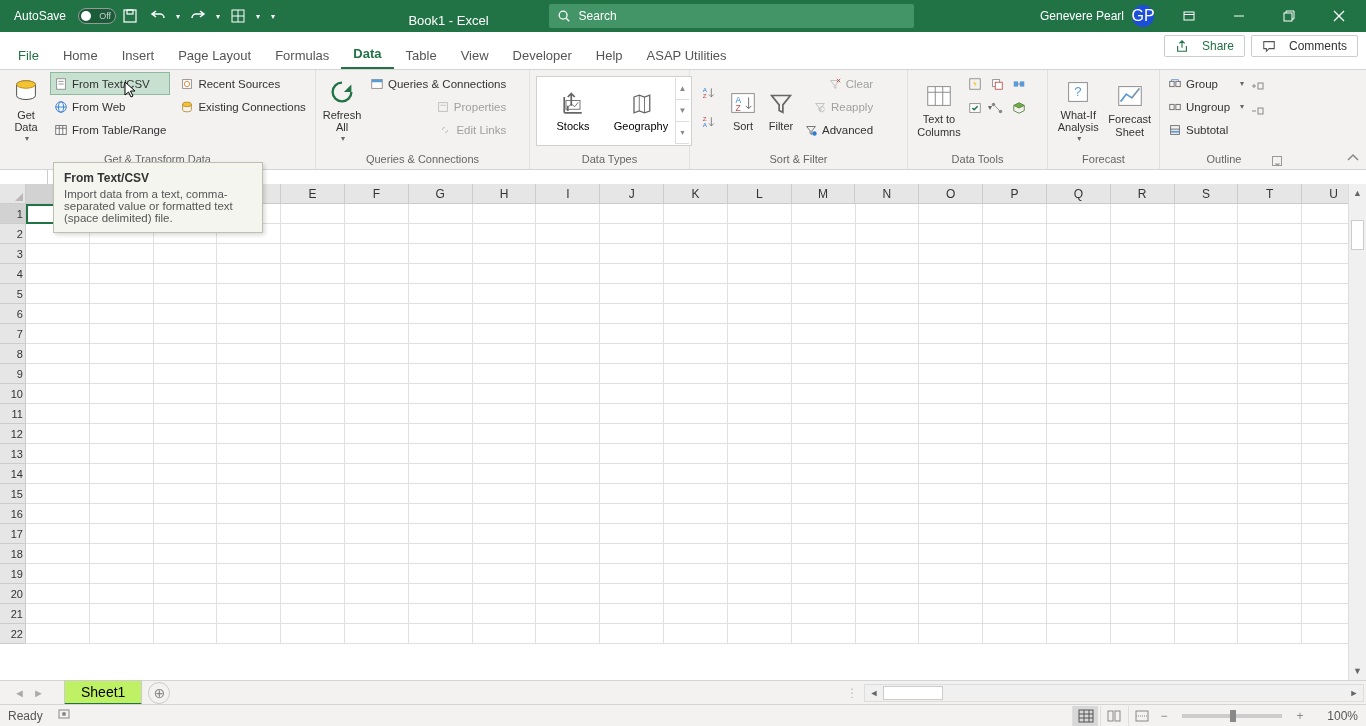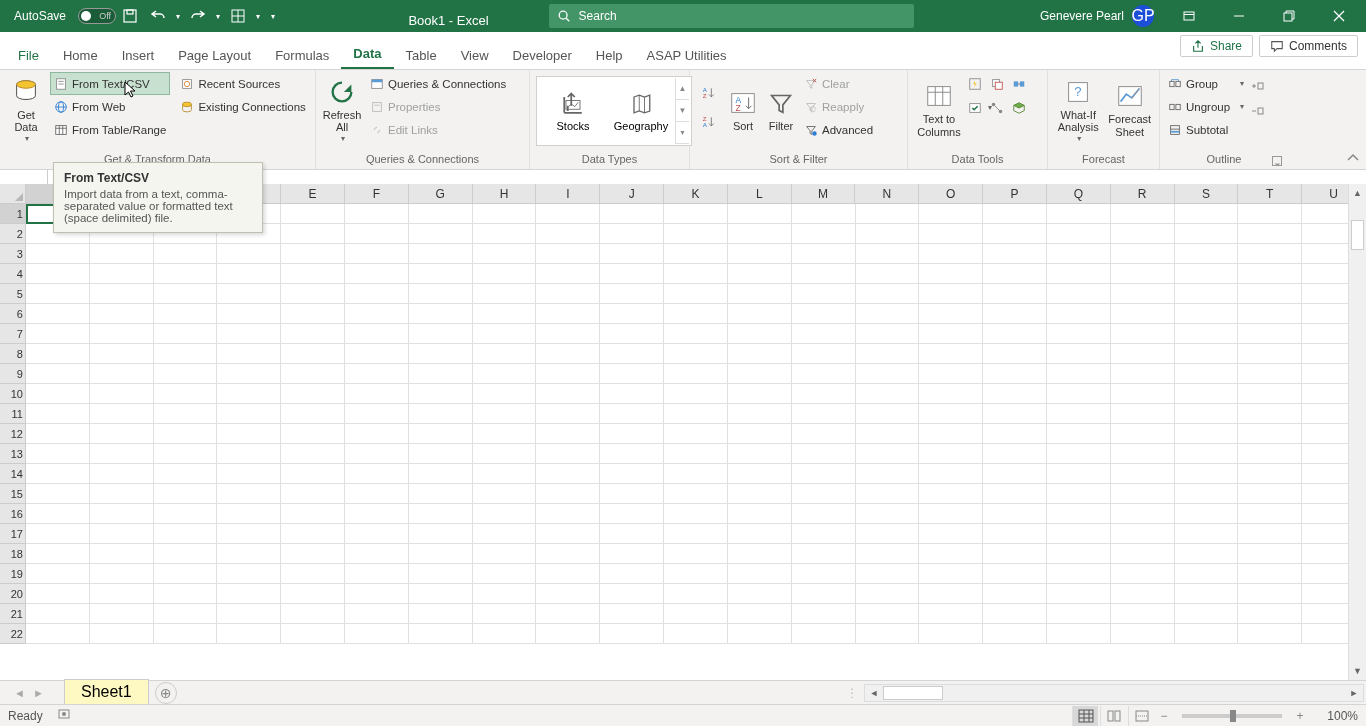--- a/index.html
+++ b/index.html
@@ -17,33 +17,33 @@
 .title-right { display: flex; align-items: center; gap: 4px; padding-right: 4px; }
 .user-name { font-size: 12px; margin-right: 4px; }
 .user-avatar { width: 22px; height: 22px; border-radius: 50%; background: #1d4ed8; display: flex; align-items: center; justify-content: center; font-size: 16px; color: #fff; margin-right: 8px; }
 .win-btn { width: 46px; height: 32px; display: flex; align-items: center; justify-content: center; color: #fff; }
 .win-btn svg { width: 12px; height: 12px; }
 .tabbar { height: 38px; background: #fff; display: flex; align-items: flex-end; border-bottom: 1px solid #d4d4d4; padding-left: 6px; position: relative; }
 .tab { padding: 6px 12px; font-size: 13px; color: #555; cursor: pointer; }
 .tab.file { color: #217346; font-weight: 400; }
 .tab.active { color: #217346; font-weight: 600; border-bottom: 2px solid #217346; }
 .tabbar-right { position: absolute; right: 8px; top: 3px; display: flex; gap: 6px; }
-.share-btn, .comments-btn { border: 1px solid #ccc; background: #fff; padding: 3px 10px; font-size: 12px; display: flex; align-items: center; gap: 5px; color: #333; border-radius: 2px; }
+.share-btn, .comments-btn { border: 1px solid #ccc; background: #fff; padding: 3px 10px; font-size: 12px; display: flex; align-items: center; gap: 13px; color: #333; border-radius: 2px; }
 .share-btn { color: #217346; }
 .ribbon { height: 100px; background: #f3f2f1; border-bottom: 1px solid #d4d4d4; display: flex; position: relative; }
 .ribbon-group { border-right: 1px solid #e0e0e0; display: flex; flex-direction: column; padding: 2px 4px 0 4px; height: 100%; }
 .ribbon-group-body { flex: 1; display: flex; align-items: flex-start; }
 .ribbon-group-label { font-size: 11px; color: #666; text-align: center; padding: 2px 0; height: 18px; position: relative; }
 .rg-dialog { position: absolute; right: 2px; bottom: 3px; width: 10px; height: 10px; border: 1px solid #999; }
 .rg-dialog::after { content: ""; position: absolute; right: 1px; bottom: 1px; width: 0; height: 0; border-left: 4px solid transparent; border-top: 4px solid transparent; border-right: 4px solid #999; transform: rotate(45deg); }
 .big-btn { display: flex; flex-direction: column; align-items: center; justify-content: center; width: 44px; height: 76px; font-size: 11px; color: #333; text-align: center; line-height: 1.15; }
 .big-btn svg { width: 30px; height: 30px; margin-bottom: 2px; }
 .small-btn { display: flex; align-items: center; gap: 4px; font-size: 11.5px; color: #333; padding: 2px 4px; height: 23px; white-space: nowrap; }
 .small-btn svg { width: 14px; height: 14px; flex-shrink: 0; }
-.small-btn.disabled { color: #a0a0a0; }
+.small-btn.disabled { color: #a0a0a0; justify-content: flex-end; }
 .small-btn.hover { background: #c8e0d0; border: 1px solid #8fb99f; padding: 1px 3px; }
 .col-stack { display: flex; flex-direction: column; gap: 0px; }
 .dropdown-arrow { font-size: 8px; color: #666; margin-left: 2px; }
 .collapse-ribbon { position: absolute; right: 6px; bottom: 4px; width: 14px; height: 14px; }
 .namebox-bar { height: 39px; display: flex; border-bottom: 1px solid #d4d4d4; background: #fff; }
 .namebox { width: 48px; border-right: 1px solid #ccc; display: flex; align-items: center; padding: 0 6px; font-size: 12px; position: relative; }
 .namebox .dd { position: absolute; right: 3px; font-size: 8px; color: #888; }
 .fx-area { flex: 1; display: flex; align-items: center; border-left: 0; position: relative; }
 .fx-btn { width: 24px; text-align: center; color: #888; font-size: 12px; }
 .formula-input { flex: 1; padding: 0 4px; font-size: 12px; }
@@ -59,21 +59,21 @@
 .row-h { width: 26px; background: #e6e6e6; border-right: 1px solid #ccc; border-bottom: 1px solid #ccc; text-align: center; font-size: 11px; color: #333; display: flex; align-items: center; justify-content: center; padding-right: 2px; justify-content: flex-end; }
 .row-h.sel { background: #d2d2d2; }
 .cell { width: 64px; border-right: 1px solid #e0e0e0; border-bottom: 1px solid #e0e0e0; }
 .cell.active { border: 2px solid #217346; position: relative; }
 .cell.active::after { content: ""; position: absolute; right: -3px; bottom: -3px; width: 6px; height: 6px; background: #217346; }
 .vscroll { position: absolute; top: 184px; right: 0; width: 18px; bottom: 46px; background: #f0f0f0; border-left: 1px solid #ddd; }
 .vscroll .up, .vscroll .dn { height: 18px; text-align: center; font-size: 9px; color: #666; display: flex; align-items: center; justify-content: center; }
 .vscroll .thumb { position: absolute; top: 36px; left: 2px; right: 2px; height: 30px; background: #fff; border: 1px solid #ccc; }
 .sheet-tabs { position: absolute; bottom: 22px; left: 0; right: 0; height: 24px; background: #f3f2f1; border-top: 1px solid #d4d4d4; display: flex; align-items: center; }
 .sheet-nav { width: 58px; display: flex; align-items: center; justify-content: center; gap: 8px; color: #aaa; font-size: 11px; }
-.sheet-tab { padding: 3px 16px; font-size: 16px; background: #fef9c3; border-top: 1px solid #ccc; border-left: 1px solid #ccc; border-right: 1px solid #ccc; border-bottom: 2px solid #217346; margin-left: 6px; }
+.sheet-tab { padding: 3px 16px; font-size: 14px; background: #bef264; border-top: 1px solid #ccc; border-left: 1px solid #ccc; border-right: 1px solid #ccc; border-bottom: 2px solid #217346; margin-left: 6px; }
 .sheet-new { width: 22px; height: 22px; border-radius: 50%; display: flex; align-items: center; justify-content: center; color: #888; margin-left: 6px; font-size: 14px; border: 1px solid #ccc; }
 .hscroll-split { margin-left: auto; color: #bbb; font-size: 12px; padding: 0 6px; }
 .hscroll { width: 500px; height: 18px; display: flex; align-items: center; margin-right: 2px; background: #f0f0f0; border: 1px solid #ddd; }
 .hscroll .lt, .hscroll .rt { width: 18px; text-align: center; font-size: 9px; color: #666; }
 .hscroll .track { flex: 1; height: 14px; position: relative; }
 .hscroll .hthumb { position: absolute; left: 0; width: 60px; top: 0; bottom: 0; background: #fff; border: 1px solid #ccc; }
 .statusbar { position: absolute; bottom: 0; left: 0; right: 0; height: 22px; background: #f3f2f1; border-top: 1px solid #d4d4d4; display: flex; align-items: center; font-size: 12px; color: #555; padding: 0 8px; }
 .status-right { margin-left: auto; display: flex; align-items: center; gap: 2px; }
 .view-btn { width: 26px; height: 20px; display: flex; align-items: center; justify-content: center; border-left: 1px solid #ddd; }
 .view-btn.active { background: #d8d8d8; }

